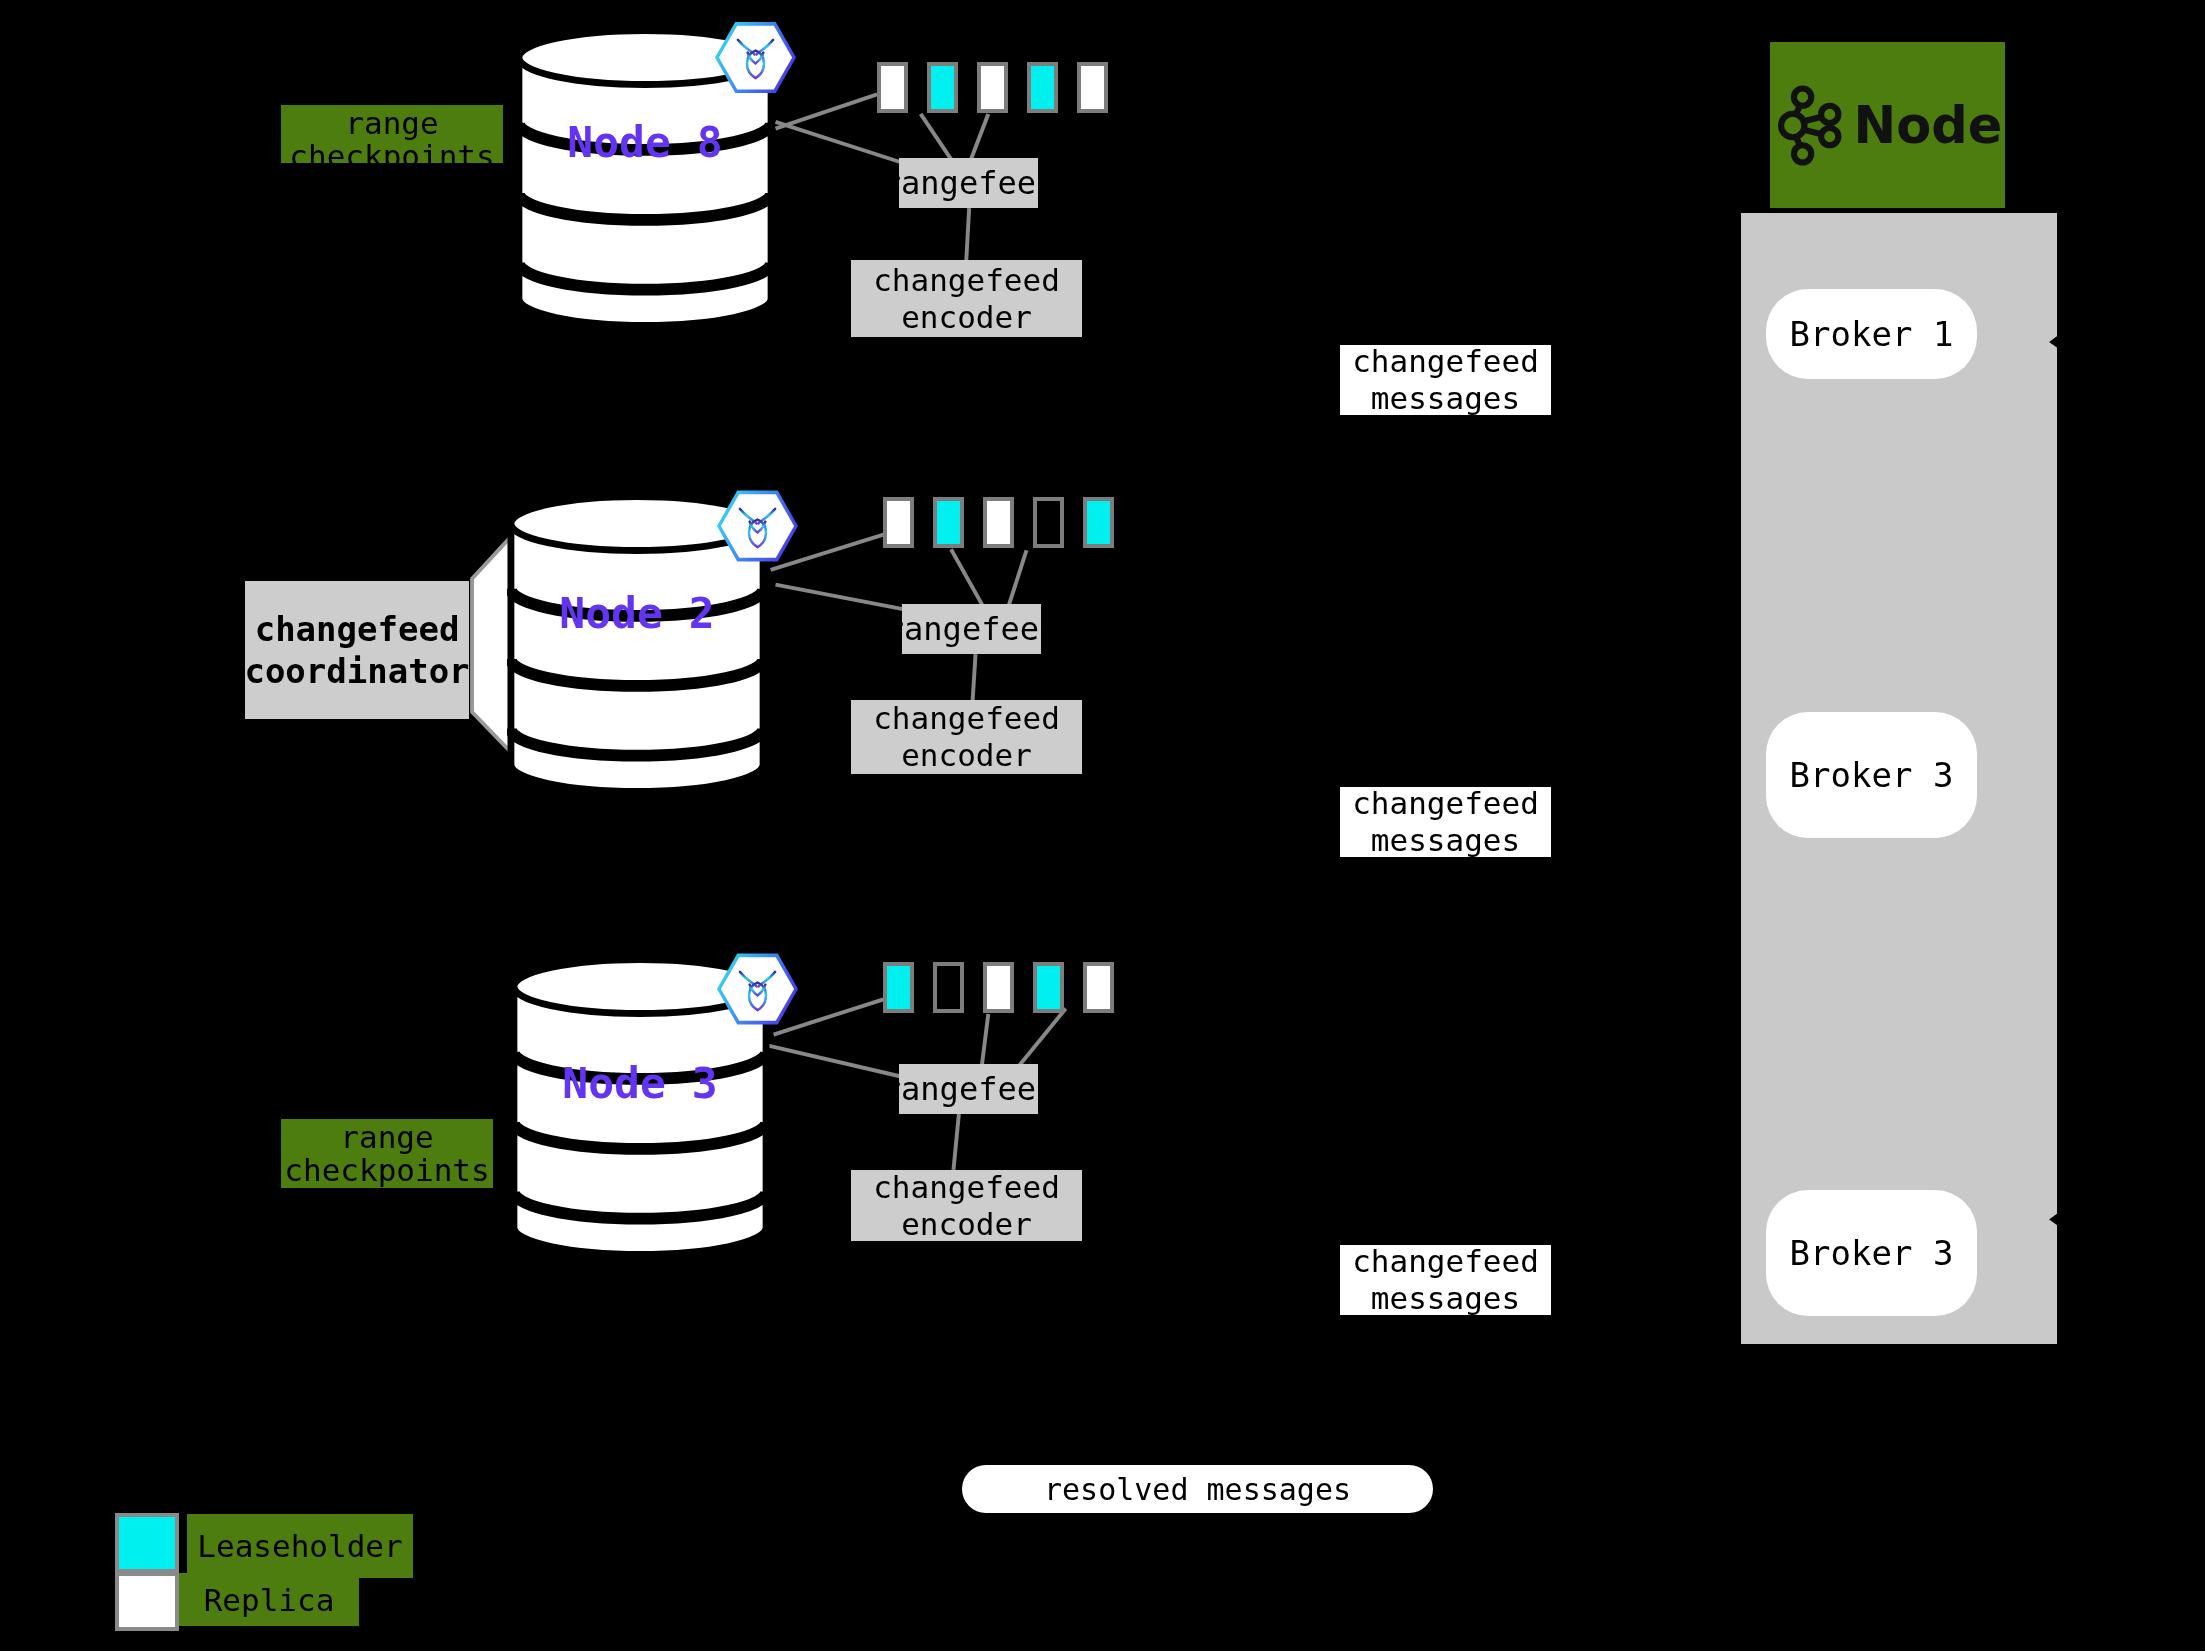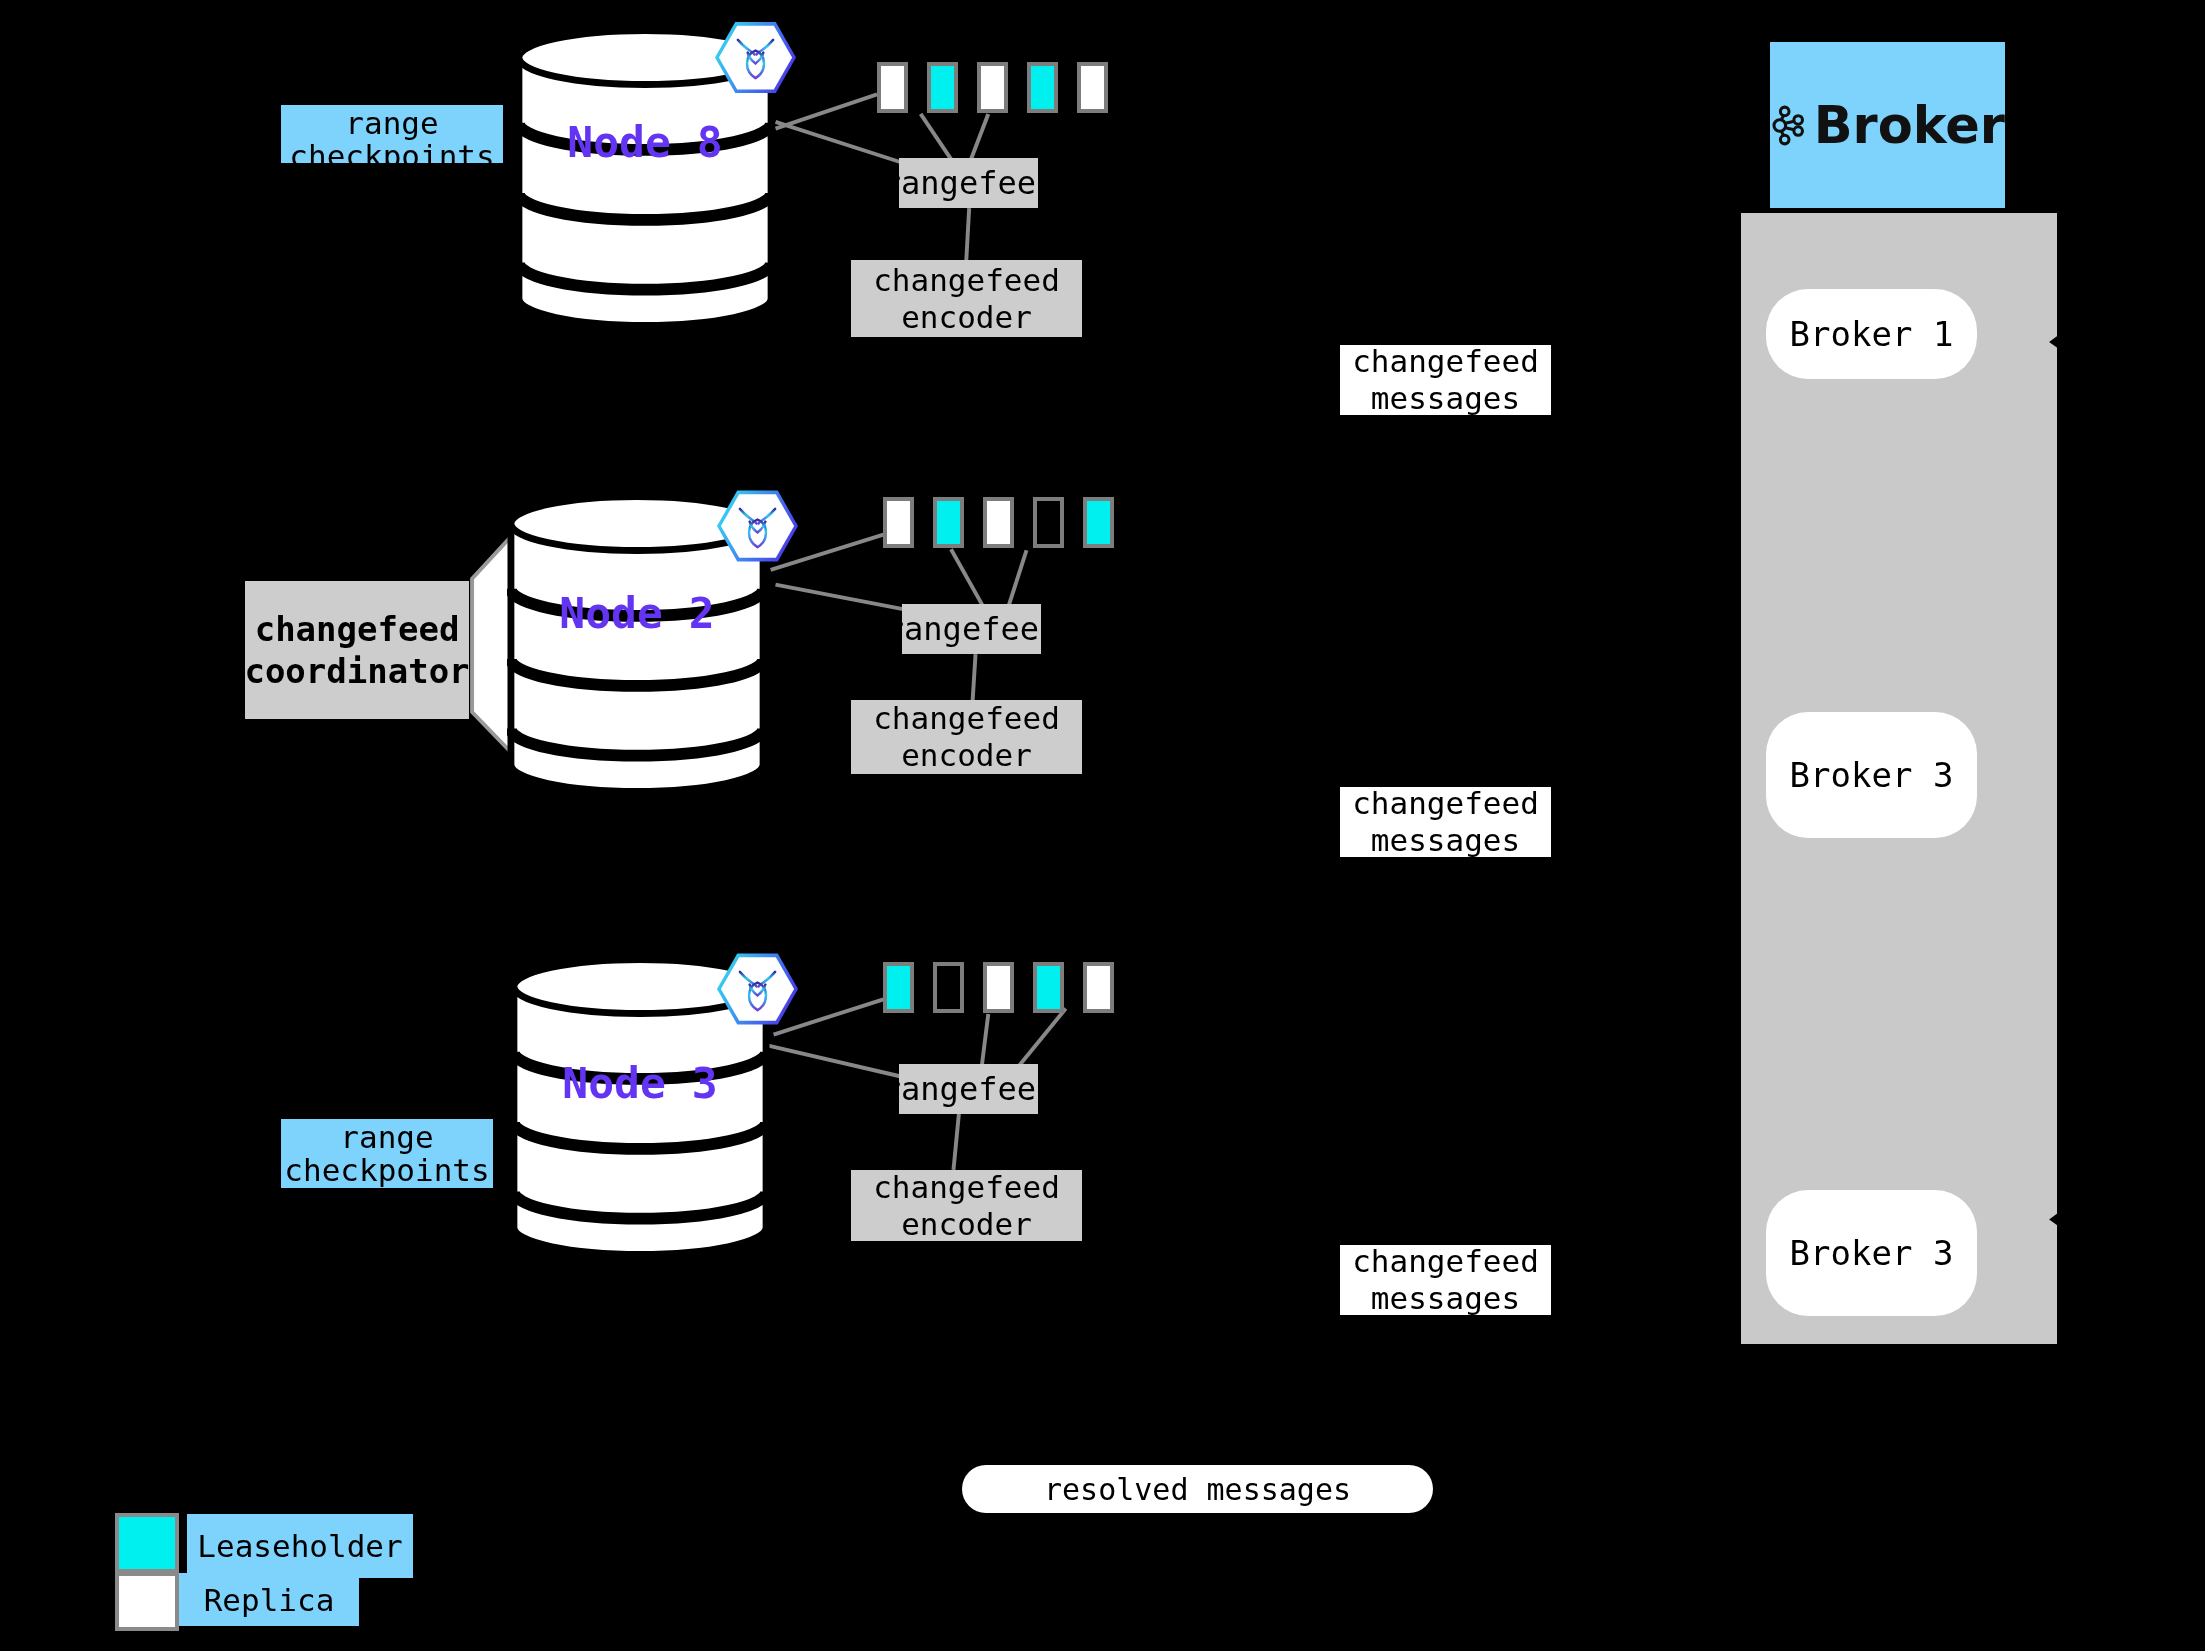--- a/index.html
+++ b/index.html
@@ -5,21 +5,21 @@
   html,body{margin:0;padding:0;background:#000;}
   #canvas{position:relative;width:2205px;height:1652px;background:#000;overflow:hidden;
           font-family:"DejaVu Sans Mono","Liberation Mono",monospace;}
   svg.overlay{position:absolute;left:0;top:0;width:2205px;height:1652px;pointer-events:none;}
   #lines{z-index:1}
   #arrows{z-index:6}
   .abs{position:absolute;box-sizing:border-box;}
   .box{position:absolute;box-sizing:border-box;display:flex;align-items:center;justify-content:center;
        text-align:center;color:#000;white-space:pre-line;z-index:2;}
   .graybox{background:#cdcdcd;}
-  .whitebox{background:#7dd3fc;}
+  .whitebox{background:#4d7c0f;}
   .cyl{position:absolute;z-index:2;}
   .node-label{position:absolute;z-index:3;font-weight:bold;font-size:43px;color:#6434f3;
               display:flex;align-items:center;justify-content:center;}
   .hex{position:absolute;z-index:4;clip-path:polygon(25% 2%,75% 2%,100% 50%,75% 98%,25% 98%,0% 50%);
        background:linear-gradient(115deg,#35d5f2 10%,#4a33ea 90%);}
   .hex-inner{position:absolute;inset:3.9px;clip-path:polygon(25% 2%,75% 2%,100% 50%,75% 98%,25% 98%,0% 50%);
        background:#fff;display:flex;align-items:center;justify-content:center;}
   .range-squares{position:absolute;display:flex;gap:19px;z-index:2;}
   .rsq{width:31px;height:51px;border:4.4px solid #7d7d7d;box-sizing:border-box;background:#fff;}
   .rsq[data-kind="leaseholder"]{background:#00efef;}
@@ -195,21 +195,21 @@
           <circle cx="48" cy="24" r="14"></circle>
           <circle cx="48" cy="116" r="14"></circle>
         <circle cx="92" cy="52" r="14"></circle>
           <circle cx="92" cy="88" r="14"></circle>
         <line x1="37" y1="52" x2="44" y2="37"></line>
           <line x1="37" y1="88" x2="44" y2="103"></line>
         <line x1="50" y1="63" x2="79" y2="56"></line>
           <line x1="50" y1="77" x2="79" y2="84"></line>
       </g>
     </svg>
-    <span class="kafka-wordmark">Broker</span>
+    <span class="kafka-wordmark">Node</span>
   </div>
   <div class="box broker" style="left:1766px;top:289px;width:211px;height:90px">Broker 1</div>
   <div class="box broker" style="left:1766px;top:712px;width:211px;height:126px">Broker 3</div>
   <div class="box broker" style="left:1766px;top:1190px;width:211px;height:126px">Broker 3</div>
 
   <svg id="arrows" class="overlay" viewBox="0 0 4498 3369">
     <polygon points="4180,697 4198,684 4198,710" fill="#000"></polygon>
     <polygon points="4180,2487 4198,2474 4198,2500" fill="#000"></polygon>
   </svg>
 

